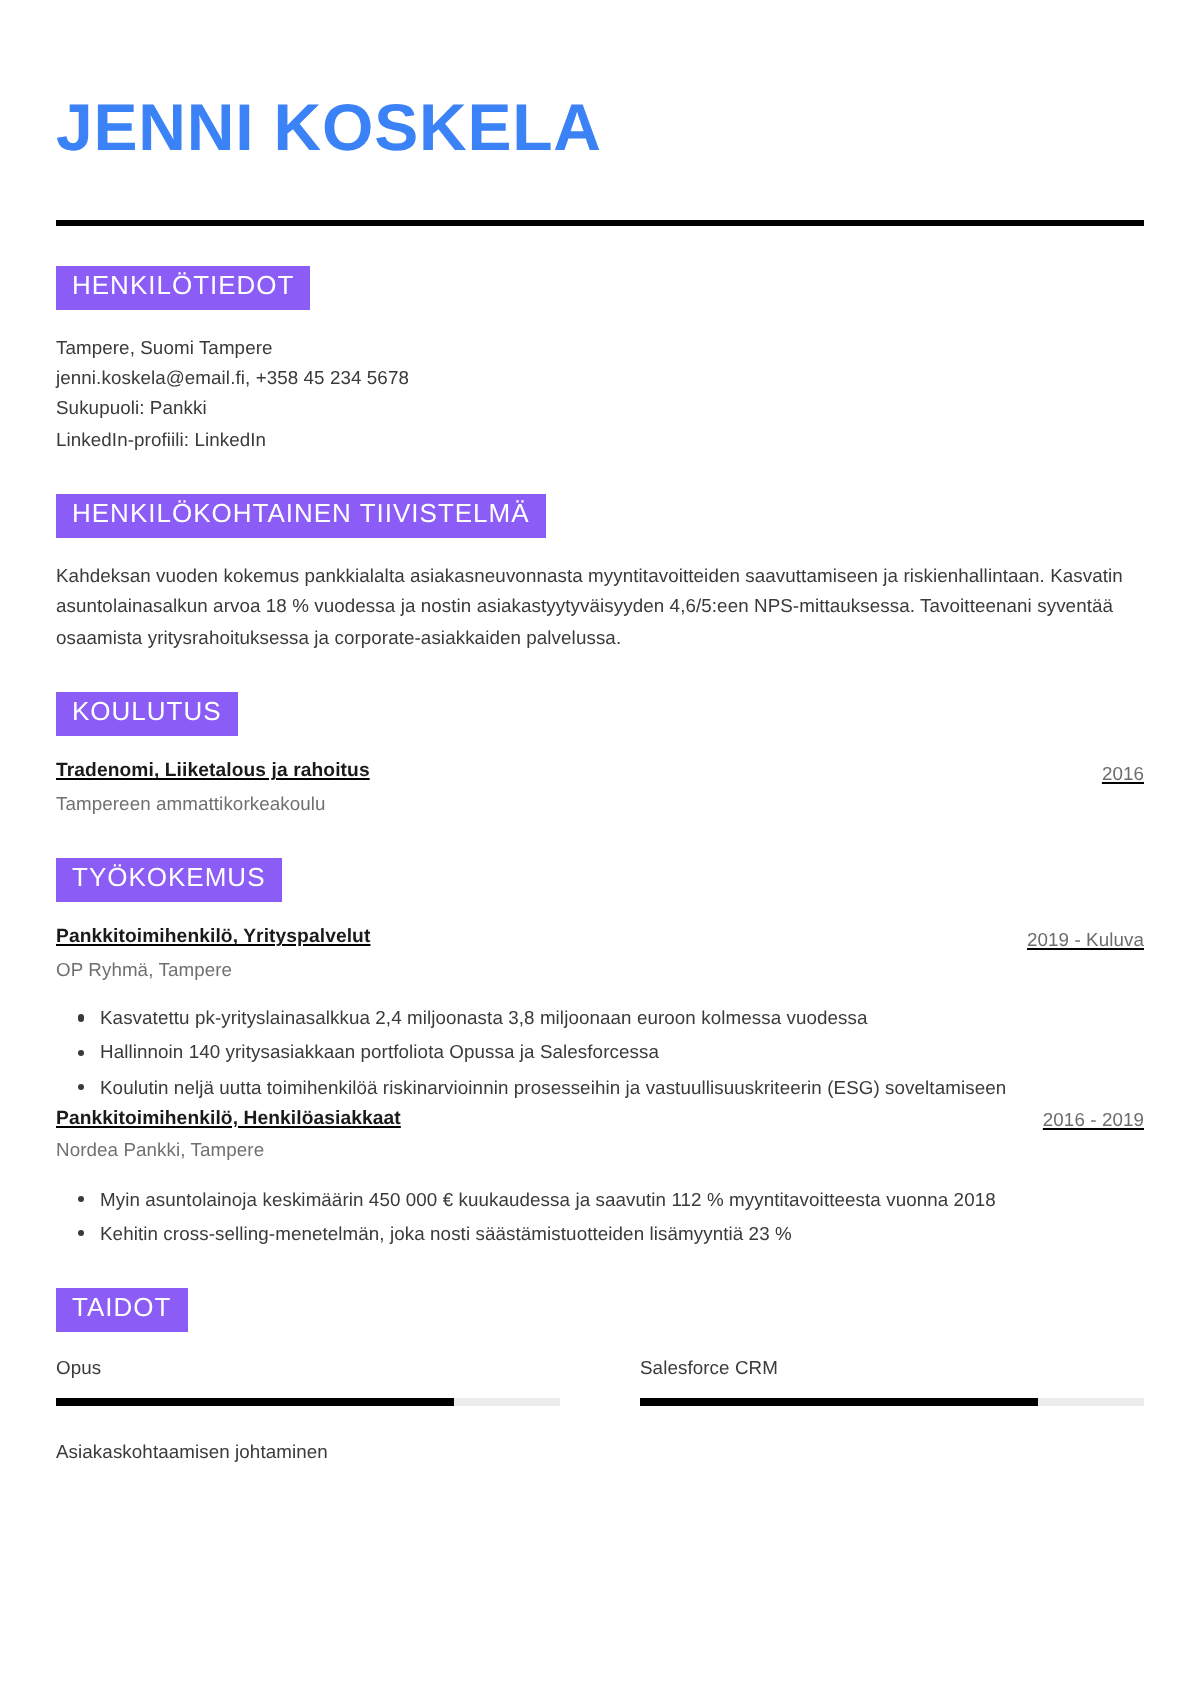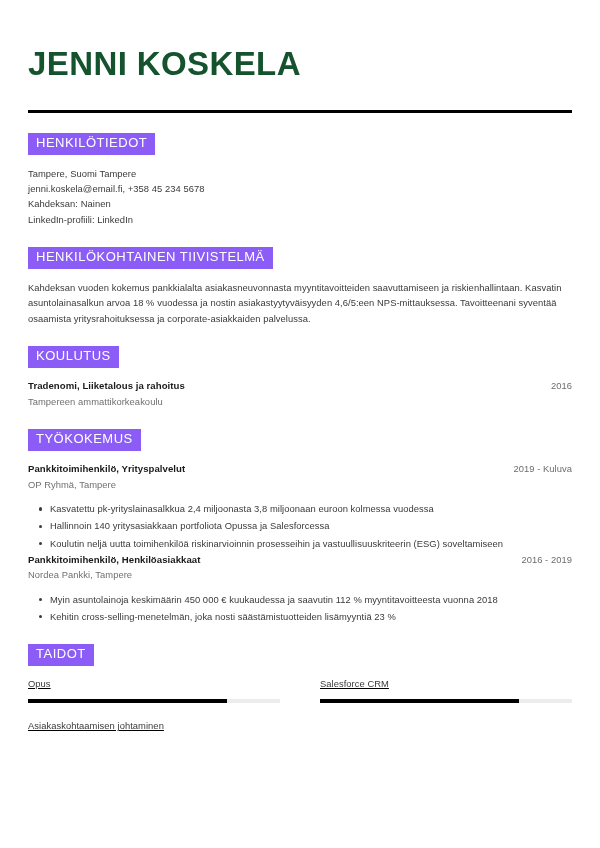--- a/index.html
+++ b/index.html
@@ -27,21 +27,21 @@
     left: 28px;
     top: 0;
     width: 544px;
   }
 
   
   .name {
     font-size: 33px;
     font-weight: 700;
     letter-spacing: 0.4px;
-    color: #14532d;
+    color: #3b82f6;
     margin: 0;
     padding-top: 47px;
     line-height: 1.05;
     text-transform: uppercase;
   }
   .name-rule {
     margin-top: 28px;
     height: 3px;
     background: #000000;
     width: 100%;
@@ -84,23 +84,24 @@
   }
 
   
   .entry {
     margin-bottom: 2px;
   }
   .entry + .entry {
   }
   .entry-head {
     display: flex;
-    align-items: flex-start;
+    align-items: flex-end;
     justify-content: space-between;
     gap: 20px;
+    text-decoration: underline;
   }
   .entry-title {
     font-size: 9.6px;
     font-weight: 700;
     color: #1a1a1a;
     letter-spacing: 0.05px;
     line-height: 1.5;
   }
   .entry-date {
     font-size: 9.4px;
@@ -140,21 +141,20 @@
     border-radius: 50%;
     background: #3a3a3a;
   }
 
   
   .skills-grid {
     display: grid;
     grid-template-columns: 1fr 1fr;
     column-gap: 40px;
     row-gap: 0;
-    text-decoration: underline;
   }
   .skill {
     margin-bottom: 16px;
   }
   .skill-name {
     font-size: 9.4px;
     color: #3a3a3a;
     letter-spacing: 0.05px;
     line-height: 1.5;
     margin-bottom: 8px;
@@ -184,21 +184,21 @@
   <div class="content">
 
     <h1 class="name">JENNI KOSKELA</h1>
     <div class="name-rule"></div>
 
     <div class="section">
       <span class="section-badge">HENKILÖTIEDOT</span>
       <div class="section-body">
         <div class="contact-line">Tampere, Suomi Tampere</div>
         <div class="contact-line">jenni.koskela@email.fi, +358 45 234 5678</div>
-        <div class="contact-line">Kahdeksan: Nainen</div>
+        <div class="contact-line">Sukupuoli: Pankki</div>
         <div class="contact-line">LinkedIn-profiili: LinkedIn</div>
       </div>
     </div>
 
     <div class="section">
       <span class="section-badge">HENKILÖKOHTAINEN TIIVISTELMÄ</span>
       <div class="section-body">
         <div class="summary-text">Kahdeksan vuoden kokemus pankkialalta asiakasneuvonnasta myyntitavoitteiden saavuttamiseen ja riskienhallintaan. Kasvatin asuntolainasalkun arvoa 18 % vuodessa ja nostin asiakastyytyväisyyden 4,6/5:een NPS-mittauksessa. Tavoitteenani syventää osaamista yritysrahoituksessa ja corporate-asiakkaiden palvelussa.</div>
       </div>
     </div>

